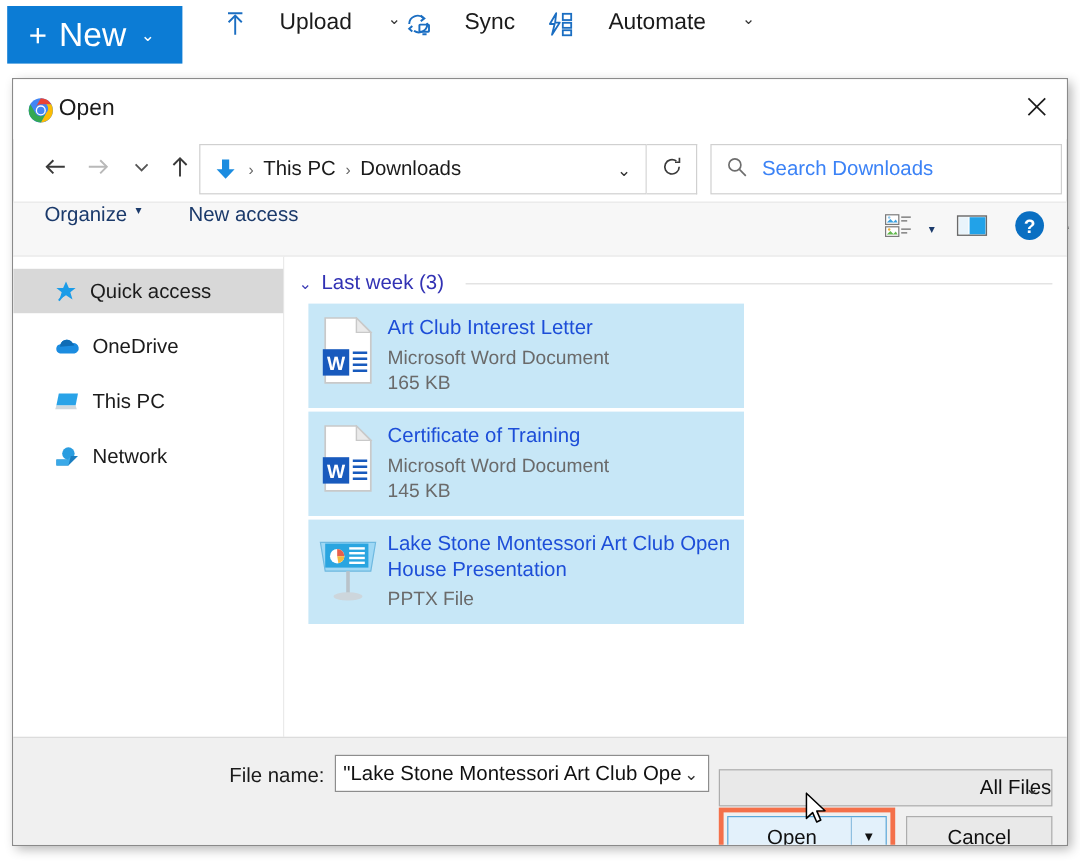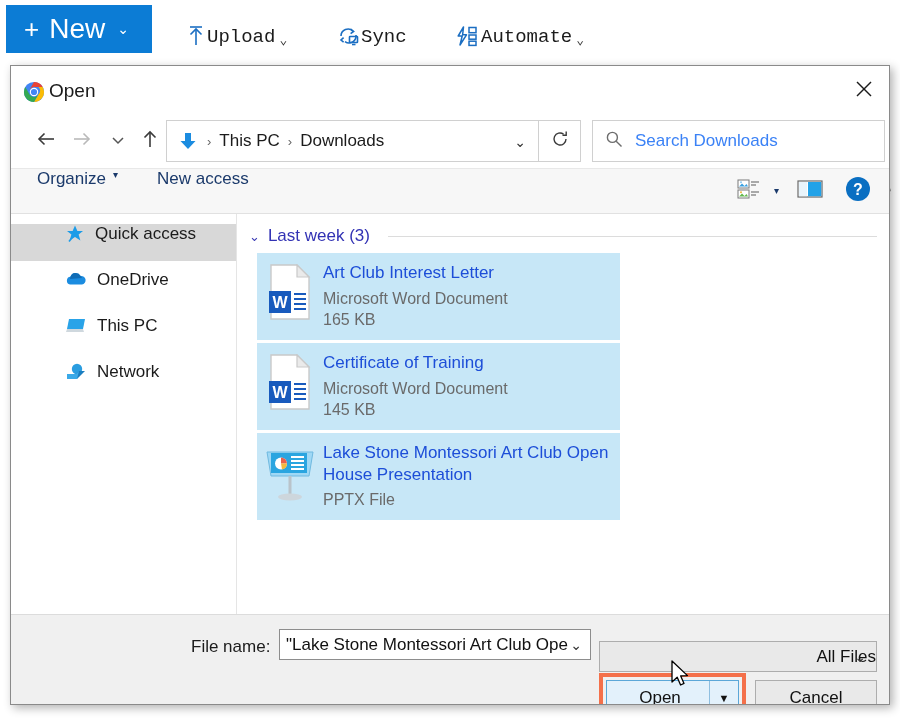--- a/index.html
+++ b/index.html
@@ -15,21 +15,21 @@
   .cmdbar { position:absolute; left:0; top:0; width:900px; height:58px; background:#fff; }
   .new-btn {
     position:absolute; left:6px; top:5px; width:146px; height:48px;
     background:#0c7cd5; display:flex; align-items:center; gap:10px;
     padding-left:18px; box-sizing:border-box; cursor:pointer;
   }
   .new-btn .plus { color:#fff; font-size:26px; line-height:1; font-weight:300; }
   .new-btn .lbl { color:#fff; font-size:28px; }
   .new-btn .chev { color:#fff; font-size:14px; margin-left:2px; }
 
-  .cmd-item { position:absolute; top:8px; height:40px; display:flex; align-items:flex-end; gap:0; cursor:pointer;font-family:Liberation Mono, monospace; }
+  .cmd-item { position:absolute; top:8px; height:40px; display:flex; align-items:flex-start; gap:26px; cursor:pointer; }
   .cmd-item .lbl { font-size:19px; color:#1b1b1b; }
   .cmd-item .chev { font-size:13px; color:#333; margin-left:4px; }
   .cmd-upload { left:185px; }
   .cmd-sync   { left:337px; }
   .cmd-auto   { left:455px; }
 
   .ic { display:inline-block; line-height:0; }
 
   
   .bg-text { position:absolute; left:877px; top:180px; font-size:17px; color:#1b1b1b; }
@@ -85,21 +85,21 @@
   .tb-right { position:absolute; top:0; height:43px; display:flex; align-items:center; cursor:pointer; }
   .tb-view { right:128px; }
   .tb-viewcaret { right:110px; font-size:10px; color:#1b3a6b; }
   .tb-pane { right:66px; }
   .tb-help { right:18px; }
 
   
   .dlg-body { position:relative; height:400px; background:#fff; display:flex; }
   .sidebar { width:226px; height:400px; background:#fff; border-right:1px solid #e5e5e5;
       box-sizing:border-box; padding-top:10px; }
-  .side-item { height:37px; display:flex; align-items:flex-start; gap:10px; padding-left:54px;
+  .side-item { height:37px; display:flex; align-items:center; gap:10px; padding-left:34px;
       font-size:17px; color:#1b1b1b; cursor:pointer; }
   .side-item.sel { background:#d8d8d8; }
   .side-gap { height:9px; }
 
   .filelist { flex:1; height:400px; background:#fff; position:relative; padding-top:8px;
       box-sizing:border-box; }
   .group-hdr { display:flex; align-items:center; gap:8px; padding-left:12px; height:28px; }
   .group-chev { font-size:13px; color:#3b3bb5; cursor:pointer; }
   .group-lbl { font-size:17px; color:#3232b4; }
   .group-rule { flex:1; height:1px; background:#dcdcdc; margin:0 12px 0 10px; }

